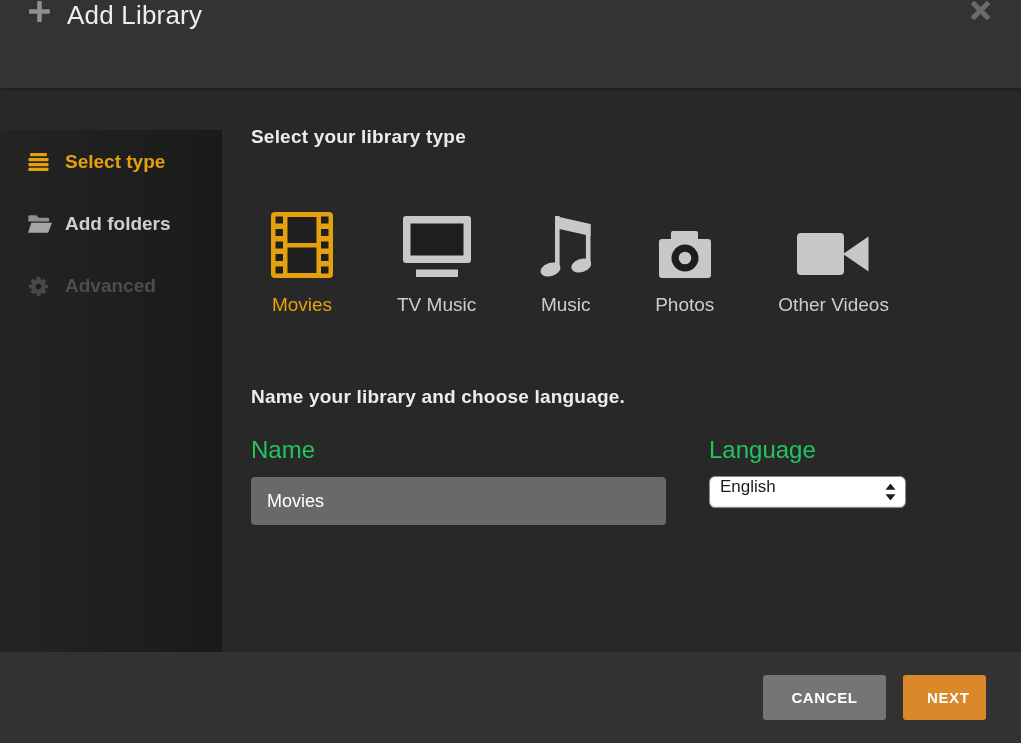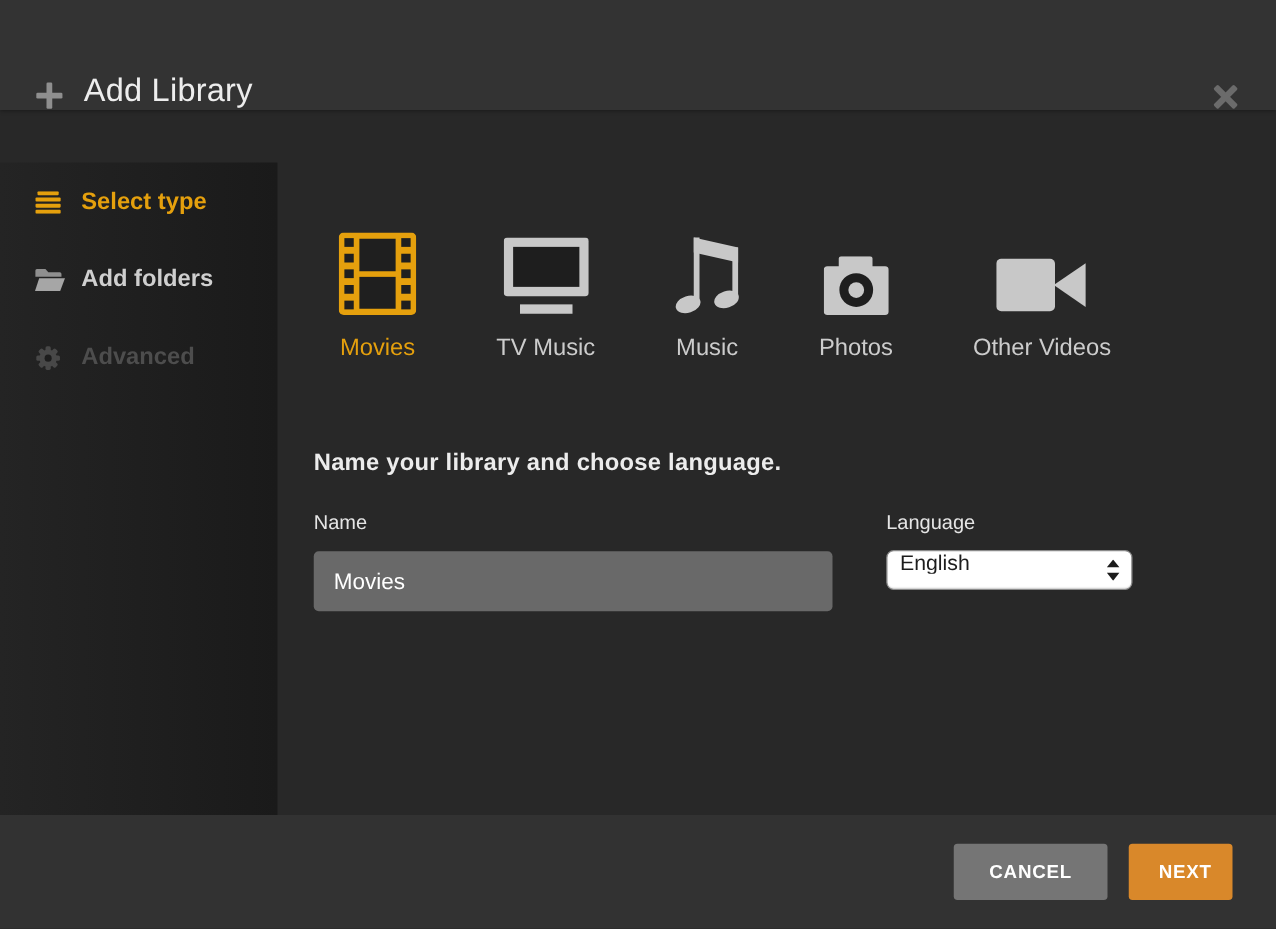--- a/index.html
+++ b/index.html
@@ -12,21 +12,21 @@
   .dialog {
     width: 1021px; height: 743px;
     display: flex; flex-direction: column;
     background: var(--main-bg);
   }
 
   
   .header {
     height: 88px; flex: 0 0 88px;
     background: var(--header-bg);
-    display: flex; align-items: flex-end;
+    display: flex; align-items: flex-start;
     padding: 0 30px 0 28px;
     box-shadow: 0 1px 3px rgba(0,0,0,0.35);
     position: relative; z-index: 2;
   }
   .header .plus { margin-right: 16px; display: flex; }
   .header h1 {
     color: #ededed; font-size: 26px; font-weight: 400; letter-spacing: 0.2px;
   }
   .close-btn {
     margin-left: auto; cursor: pointer; display: flex;
@@ -71,21 +71,21 @@
   .type-item .t-label {
     margin-top: 16px; font-size: 19px; color: #cccccc; white-space: nowrap;
   }
   .type-item.selected .t-label { color: var(--accent); }
   .gray-icon { color: #c8c8c8; }
   .gold-icon { color: var(--accent); }
 
   
   .name-heading { margin-top: 68px; }
   .form-row { display: flex; margin-top: 26px; }
-  .field-label { color: #e5e5e5; font-size: 16px; }
+  .field-label { color: #22c55e; font-size: 24px; }
   .name-col { width: 415px; }
   .name-input {
     margin-top: 13px;
     width: 415px; height: 48px;
     background: #696969; border: none; border-radius: 4px;
     color: #ffffff; font-size: 18px;
     font-family: "Liberation Sans", "DejaVu Sans", sans-serif;
     padding: 0 16px; outline: none;
   }
   .lang-col { margin-left: 43px; }
@@ -179,20 +179,21 @@
               <circle cx="10" cy="10" r="6.6"></circle>
             </g>
             <circle cx="10" cy="10" r="2.7" fill="#1d1d1d"></circle>
           </svg>
         </span>
         <span class="lbl">Advanced</span>
       </div>
     </div>
 
     <div class="main">
+      <div class="section-heading">Select your library type</div>
 
       <div class="type-row">
 
         <div class="type-item selected">
           <span class="glyph gold-icon">
             <svg width="62" height="66" viewBox="0 0 62 66">
               <rect x="0" y="0" width="62" height="66" rx="4" fill="currentColor"></rect>
               <g fill="#1f1f1f">
                 <rect x="4.5" y="4.5" width="7.5" height="7"></rect>
                 <rect x="4.5" y="17" width="7.5" height="7"></rect>

